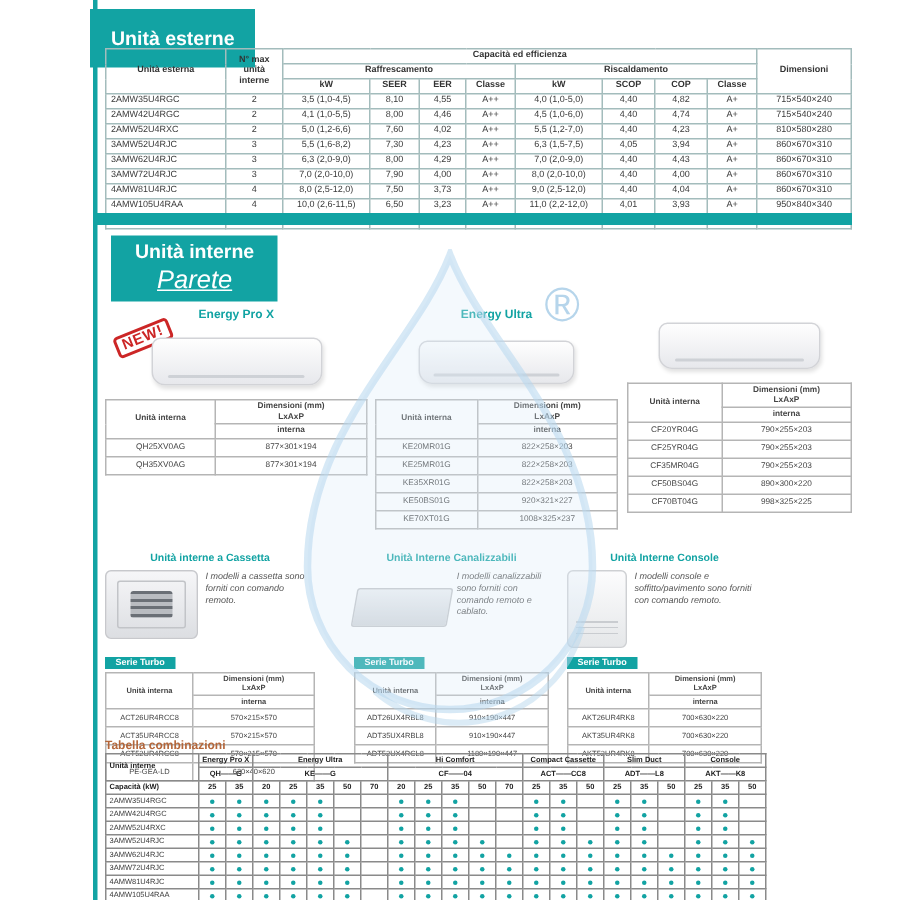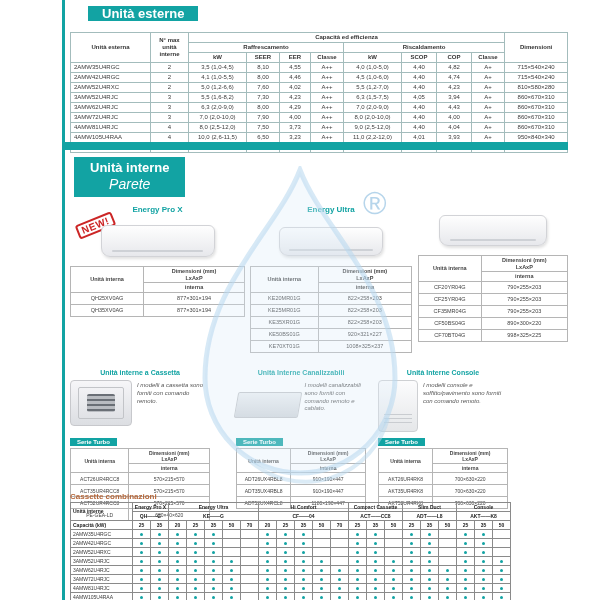--- a/index.html
+++ b/index.html
@@ -1,22 +1,22 @@
 <!DOCTYPE html>
 <html><head>
 <meta charset="utf-8">
 <style>
   html,body{margin:0;padding:0;}
   .page{position:relative;width:600px;height:600px;background:#ffffff;
         font-family:"Liberation Sans",sans-serif;color:#3a3a3a;overflow:hidden;}
   .accent{position:absolute;left:62px;top:0;width:3px;height:600px;background:#12a3a3;}
   .tealbox{position:absolute;background:#12a3a3;color:#fff;font-weight:bold;}
-  #outdoor-title{left:88px;top:6px;font-size:13px;padding:0 14px;}
+  #outdoor-title{left:60px;top:6px;font-size:13px;padding:12px 14px;}
   #indoor-title{left:74px;top:157px;font-size:13px;padding:3px 16px;text-align:center;line-height:1.25;}
-  #indoor-title .sub{font-style:italic;font-weight:normal;font-size:14px;}
+  #indoor-title .sub{font-style:italic;font-weight:normal;font-size:17px;text-decoration:underline;}
 
   
   table{border-collapse:collapse;}
   .outdoor{position:absolute;left:70px;top:32px;width:497px;font-size:6px;table-layout:fixed;}
   .outdoor th,.outdoor td{border:0.5px solid #a3bcbc;padding:0 1px;text-align:center;
         height:9px;line-height:1.15;overflow:hidden;white-space:nowrap;}
   .outdoor th{font-weight:bold;color:#333;white-space:normal;}
   .outdoor td.left{text-align:left;padding-left:3px;}
   .divider{position:absolute;left:62px;top:142px;width:506px;height:8px;background:#12a3a3;}
 
@@ -464,21 +464,21 @@
             <td>700×630×220</td>
           </tr>
           <tr>
             <td>AKT52UR4RK8</td>
             <td>700×630×220</td>
           </tr>
         </tbody>
     </table>
   </div>
 
-  <div id="combo-title">Cassette combinazioni</div>
+  <div id="combo-title">Tabella combinazioni</div>
   <div id="combo-wrap">
       <table class="combo">
         <colgroup>
           <col style="width: 62px;">
           <col style="width: 18px;">
           <col style="width: 18px;">
           <col style="width: 18px;">
           <col style="width: 18px;">
           <col style="width: 18px;">
           <col style="width: 18px;">

